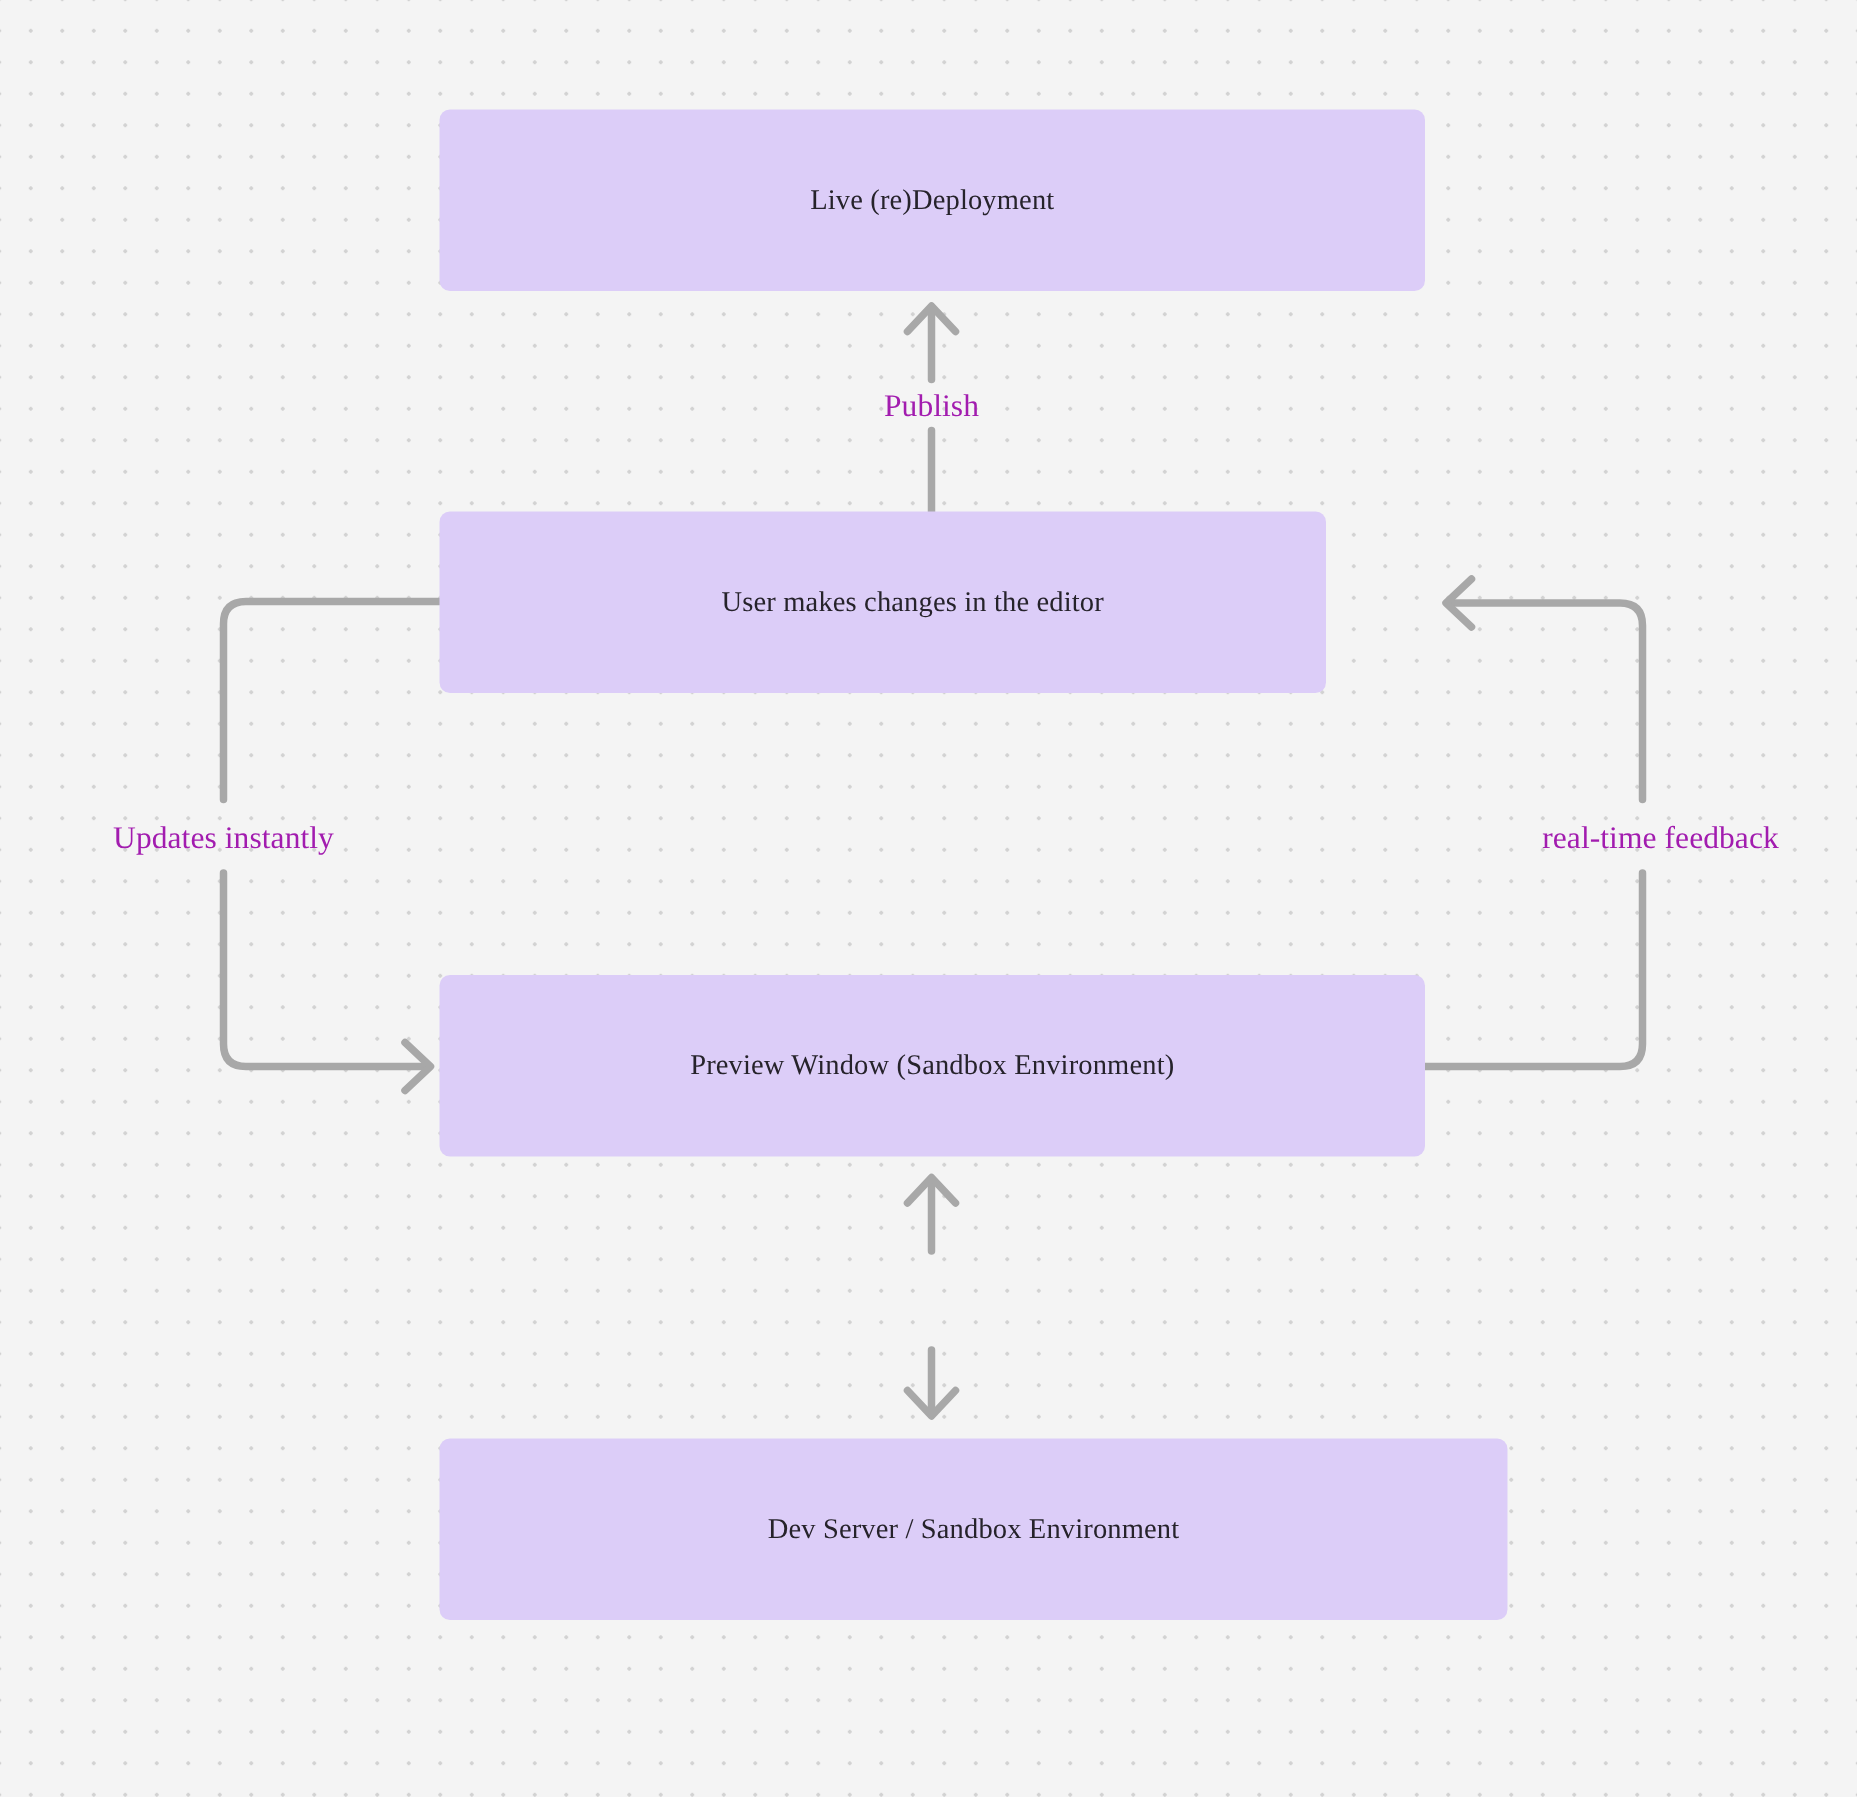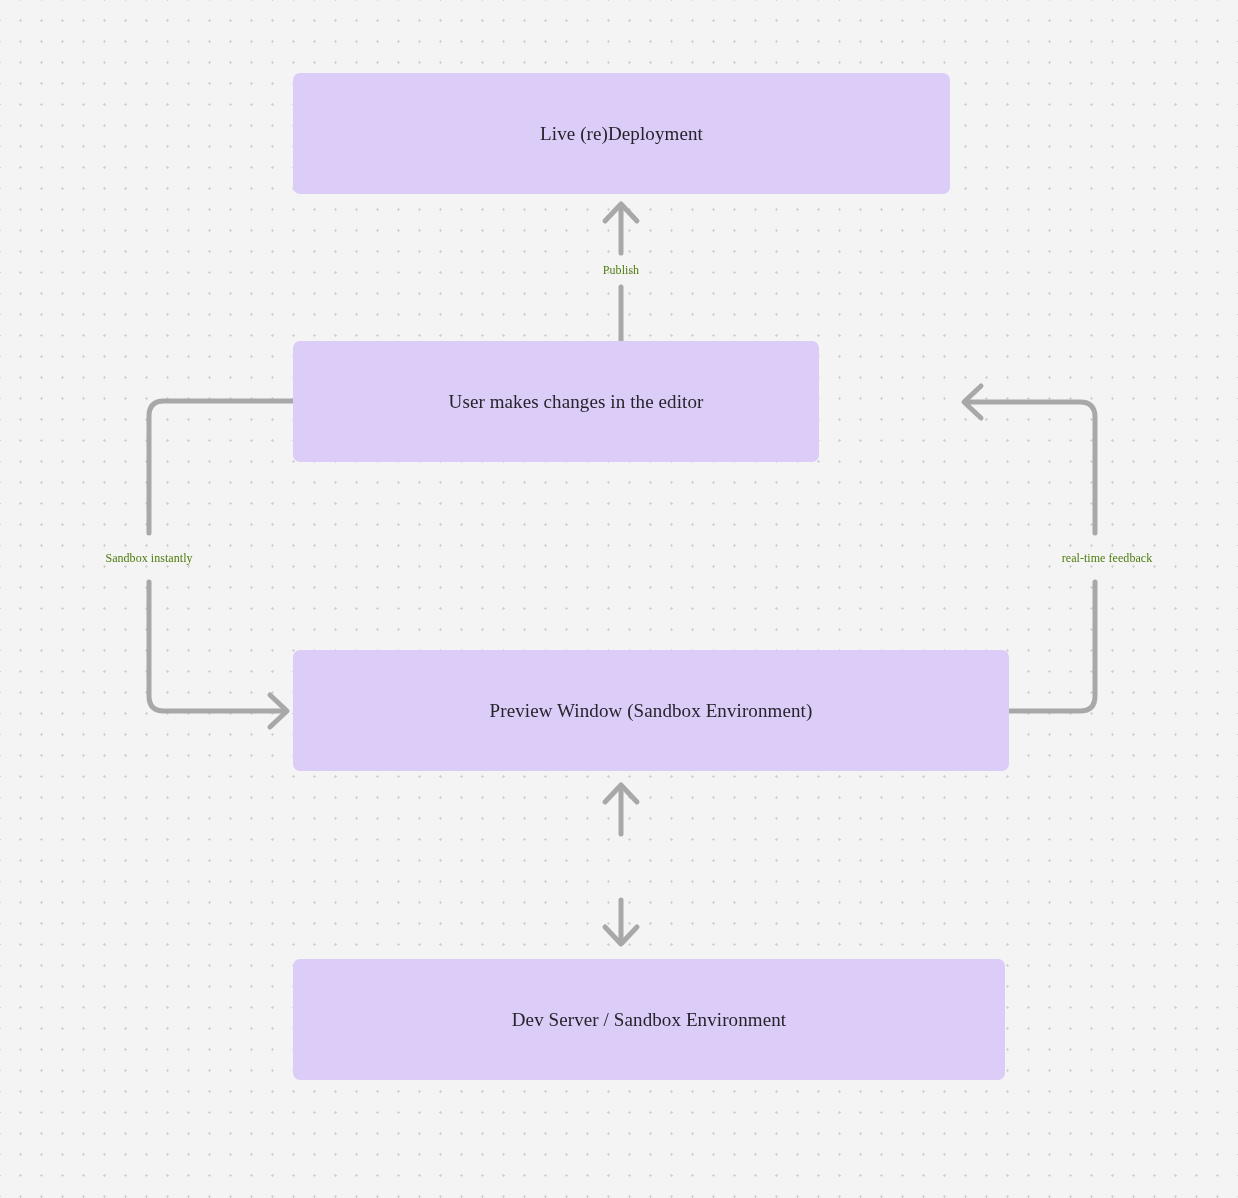--- a/index.html
+++ b/index.html
@@ -46,23 +46,23 @@
   }
   .node-label {
     font-size: 19px;
     line-height: 24px;
     color: #26232b;
     letter-spacing: 0.1px;
     padding: 0 12px;
   }
   .edge-label {
     position: absolute;
-    font-size: 12px;
+    font-size: 21px;
     line-height: 22px;
-    color: #4d7c0f;
+    color: #a21caf;
     letter-spacing: 0.05px;
     white-space: nowrap;
     background-color: transparent;
   }
   .el-center { transform: translate(-50%, -50%); }
 </style>
 </head>
 <body>
 
 <div id="canvas">
@@ -95,32 +95,32 @@
         <path d="M 589 927 L 605 944 L 621 927"></path>
       </g>
 
     </g>
   </svg>
 
   <div class="node" style="left:277px; top:73px; width:657px; height:121px;">
     <span class="node-label">Live (re)Deployment</span>
   </div>
 
-  <div class="node" style="left:277px; top:341px; width:526px; height:121px;padding-left:40px;">
+  <div class="node" style="left:277px; top:341px; width:591px; height:121px;padding-left:40px;">
     <span class="node-label">User makes changes in the editor</span>
   </div>
 
-  <div class="node" style="left:277px; top:650px; width:716px; height:121px;">
+  <div class="node" style="left:277px; top:650px; width:657px; height:121px;">
     <span class="node-label">Preview Window (Sandbox Environment)</span>
   </div>
 
   <div class="node" style="left:277px; top:959px; width:712px; height:121px;">
     <span class="node-label">Dev Server / Sandbox Environment</span>
   </div>
 
   <div class="edge-label el-center" style="left:605px; top:270px;">Publish</div>
 
-  <div class="edge-label el-center" style="left:133px; top:558px;">Sandbox instantly</div>
+  <div class="edge-label el-center" style="left:133px; top:558px;">Updates instantly</div>
 
   <div class="edge-label el-center" style="left:1079px; top:558px;padding-left:24px;">real-time feedback</div>
 
 
 </div>
 
 </body></html>

